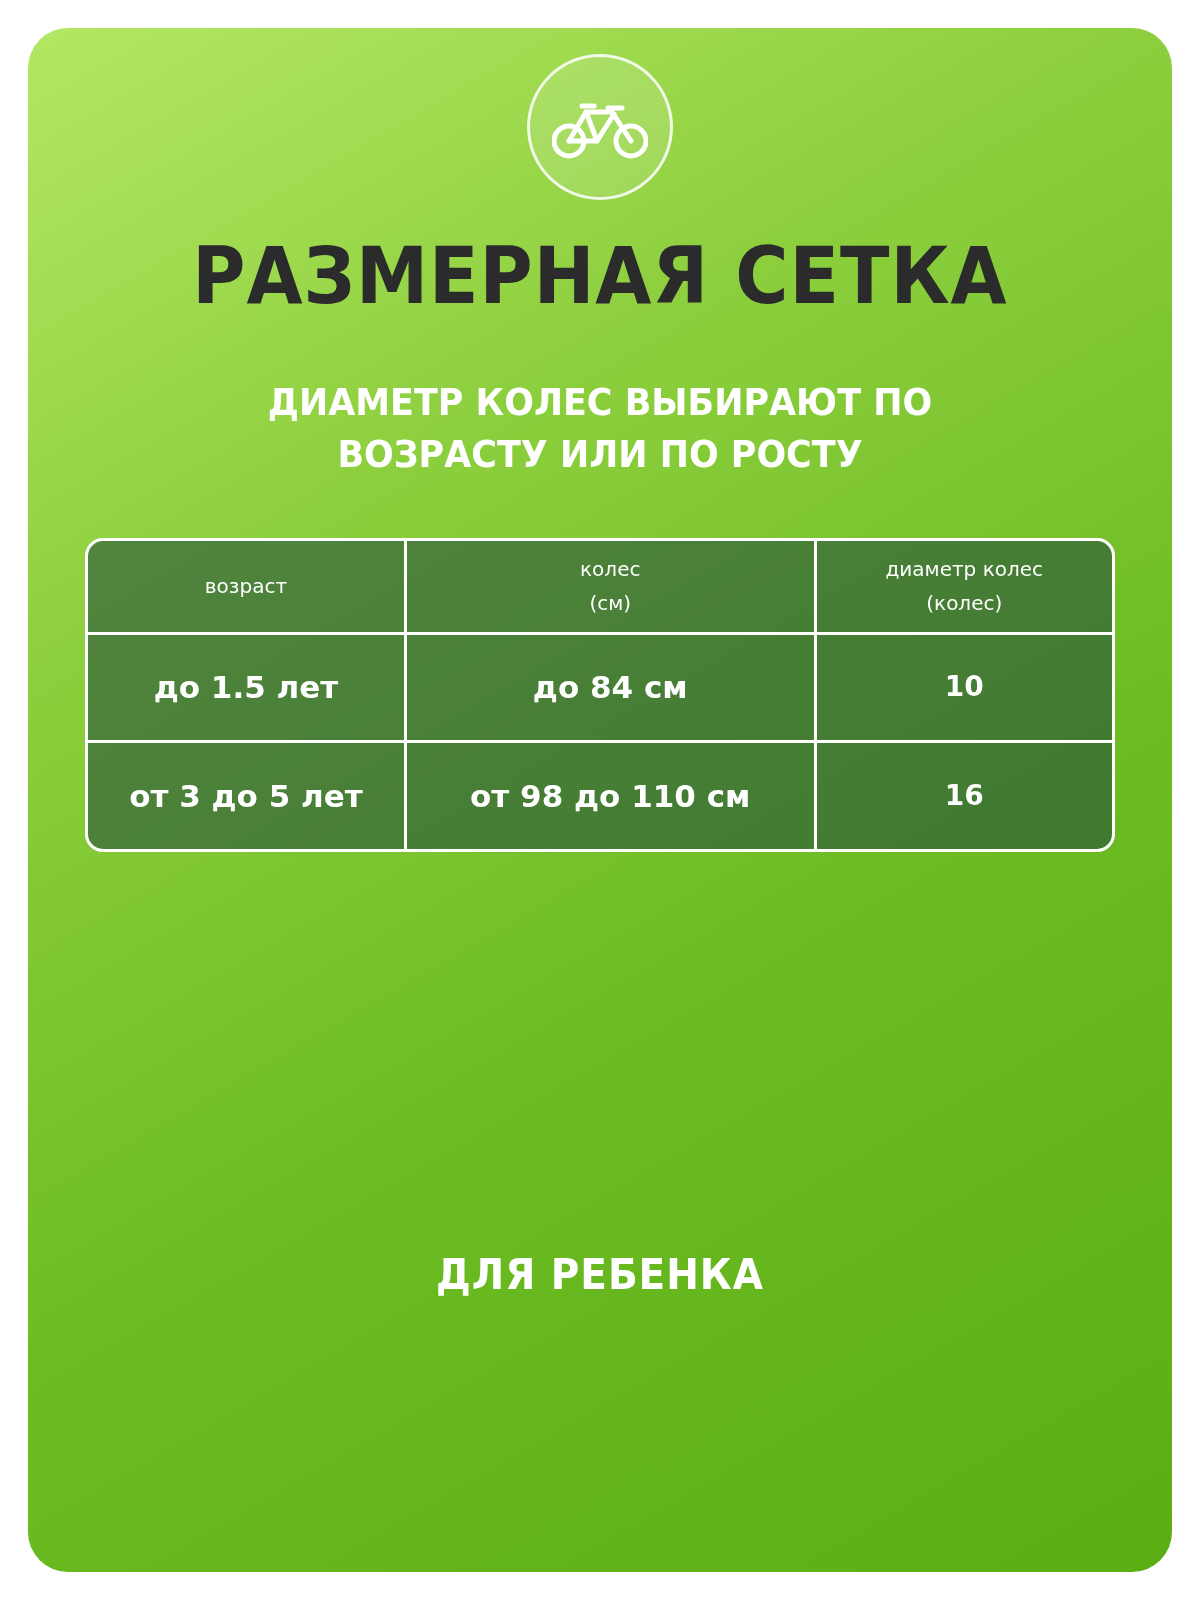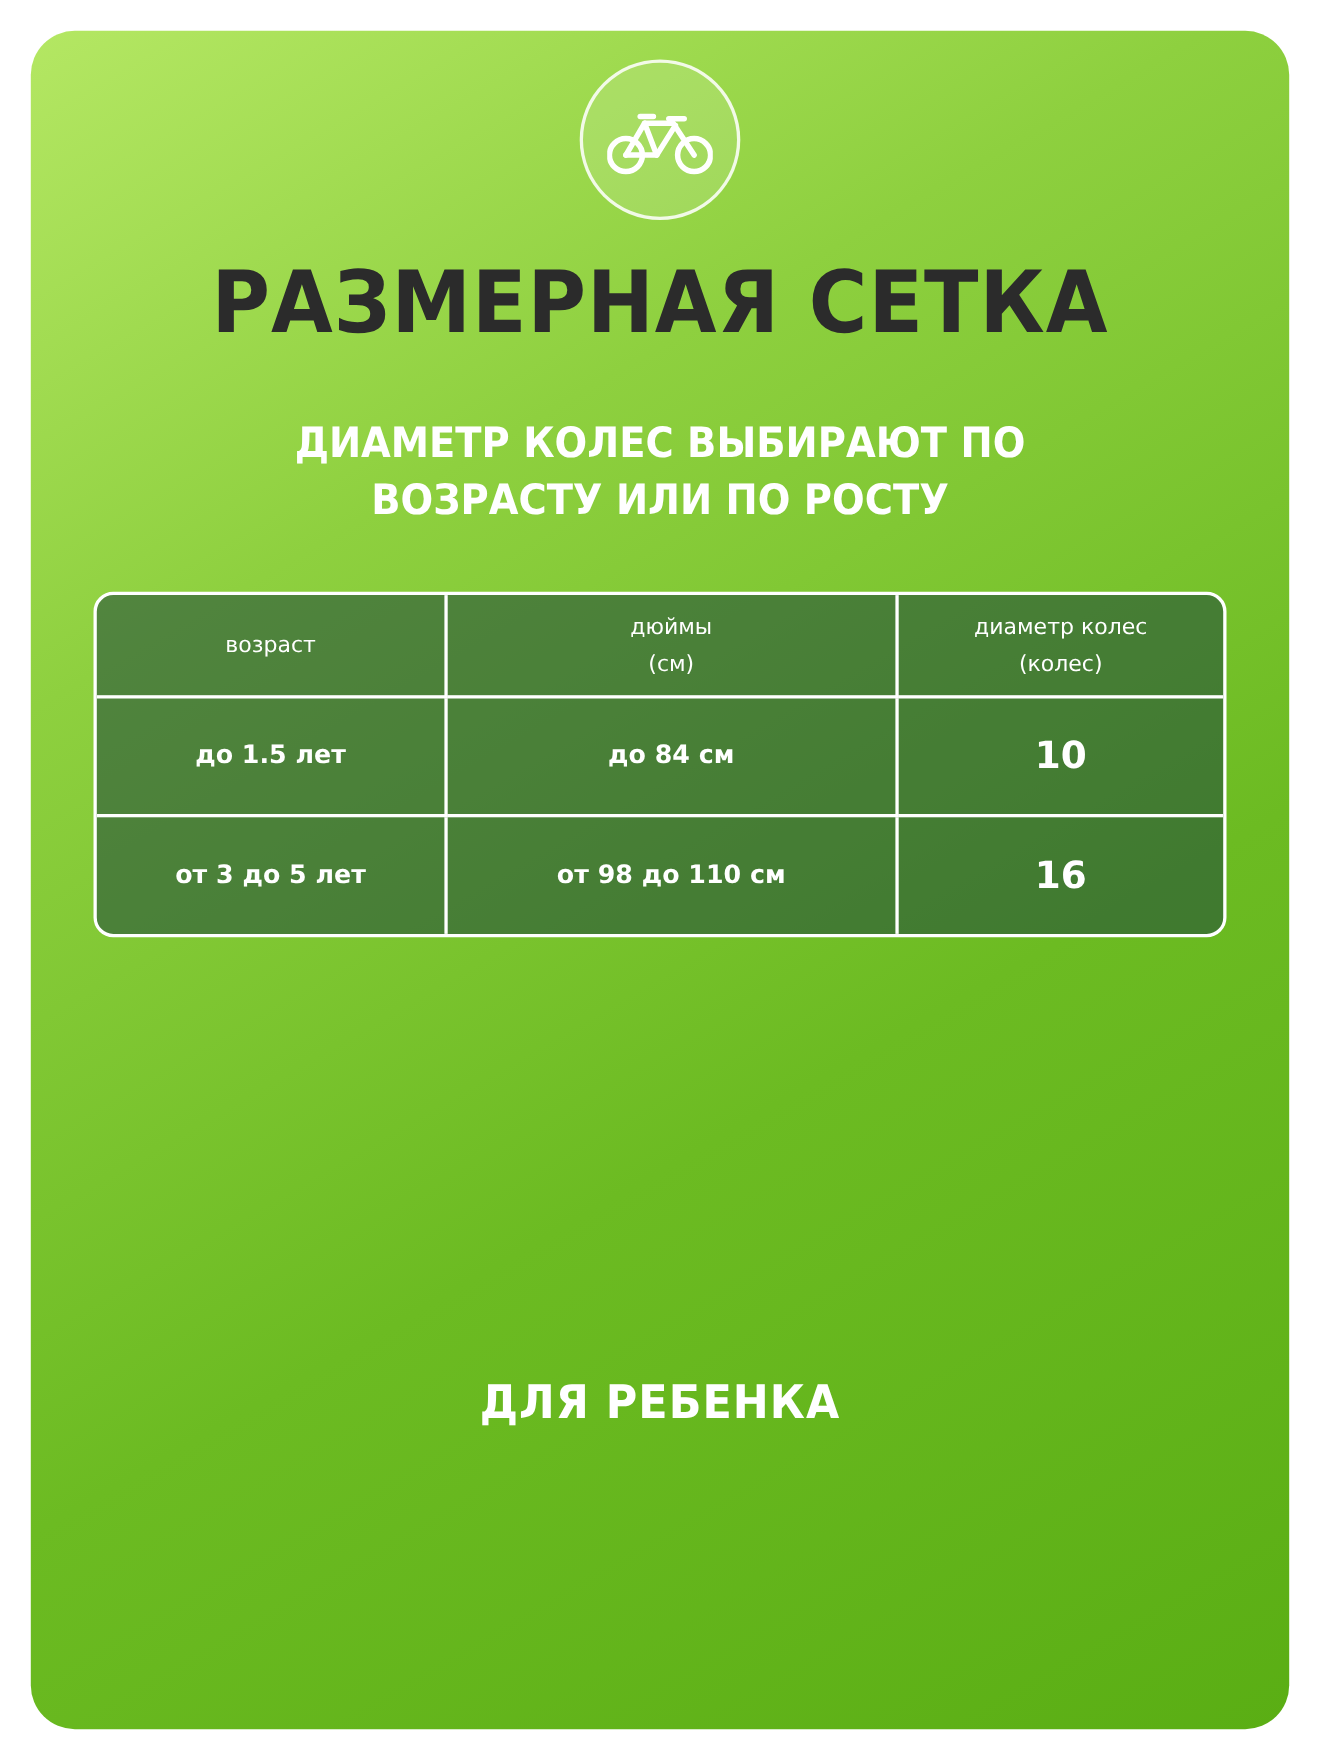--- a/index.html
+++ b/index.html
@@ -114,25 +114,25 @@
     height: 92px;
     font-family: "DejaVu Sans", sans-serif;
     font-weight: normal;
     font-size: 20px;
     line-height: 34px;
   }
   tbody td {
     height: 108px;
     font-family: "DejaVu Sans", sans-serif;
     font-weight: bold;
-    font-size: 23px;
+    font-size: 31px;
     line-height: 40px;
   }
   tbody td.wheel {
-    font-size: 34px;
+    font-size: 28px;
   }
 
   
   .footer {
     position: absolute;
     top: 1222px;
     left: 0;
     width: 100%;
     text-align: center;
     font-family: "DejaVu Sans", sans-serif;
@@ -172,21 +172,21 @@
           <col class="c1">
           <col class="c2">
           <col class="c3">
         </colgroup>
       <thead>
         <tr>
           <th>
             <span>возраст</span>
           </th>
           <th>
-            <span>дюймы</span><br>
+            <span>колес</span><br>
             <span>(см)</span>
           </th>
           <th>
             <span>диаметр колес</span><br>
             <span>(колес)</span>
           </th>
         </tr>
       </thead>
       <tbody>
         <tr>

